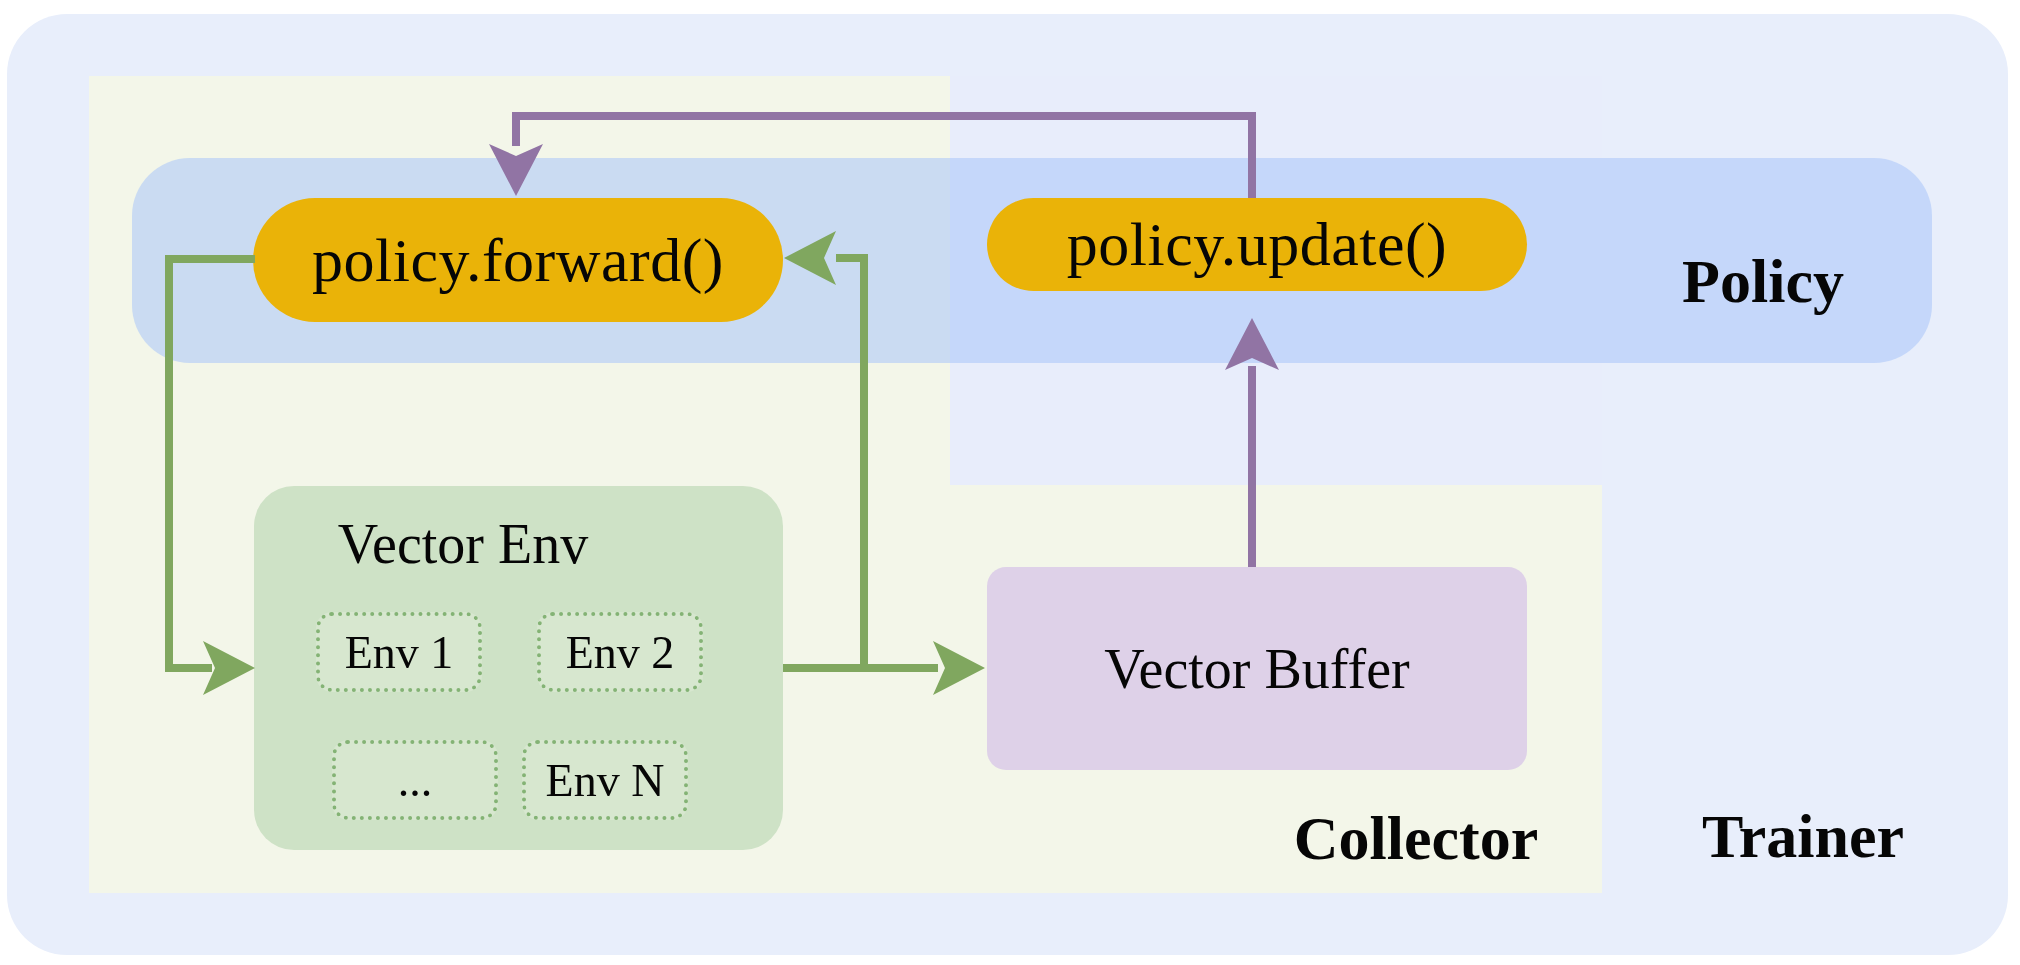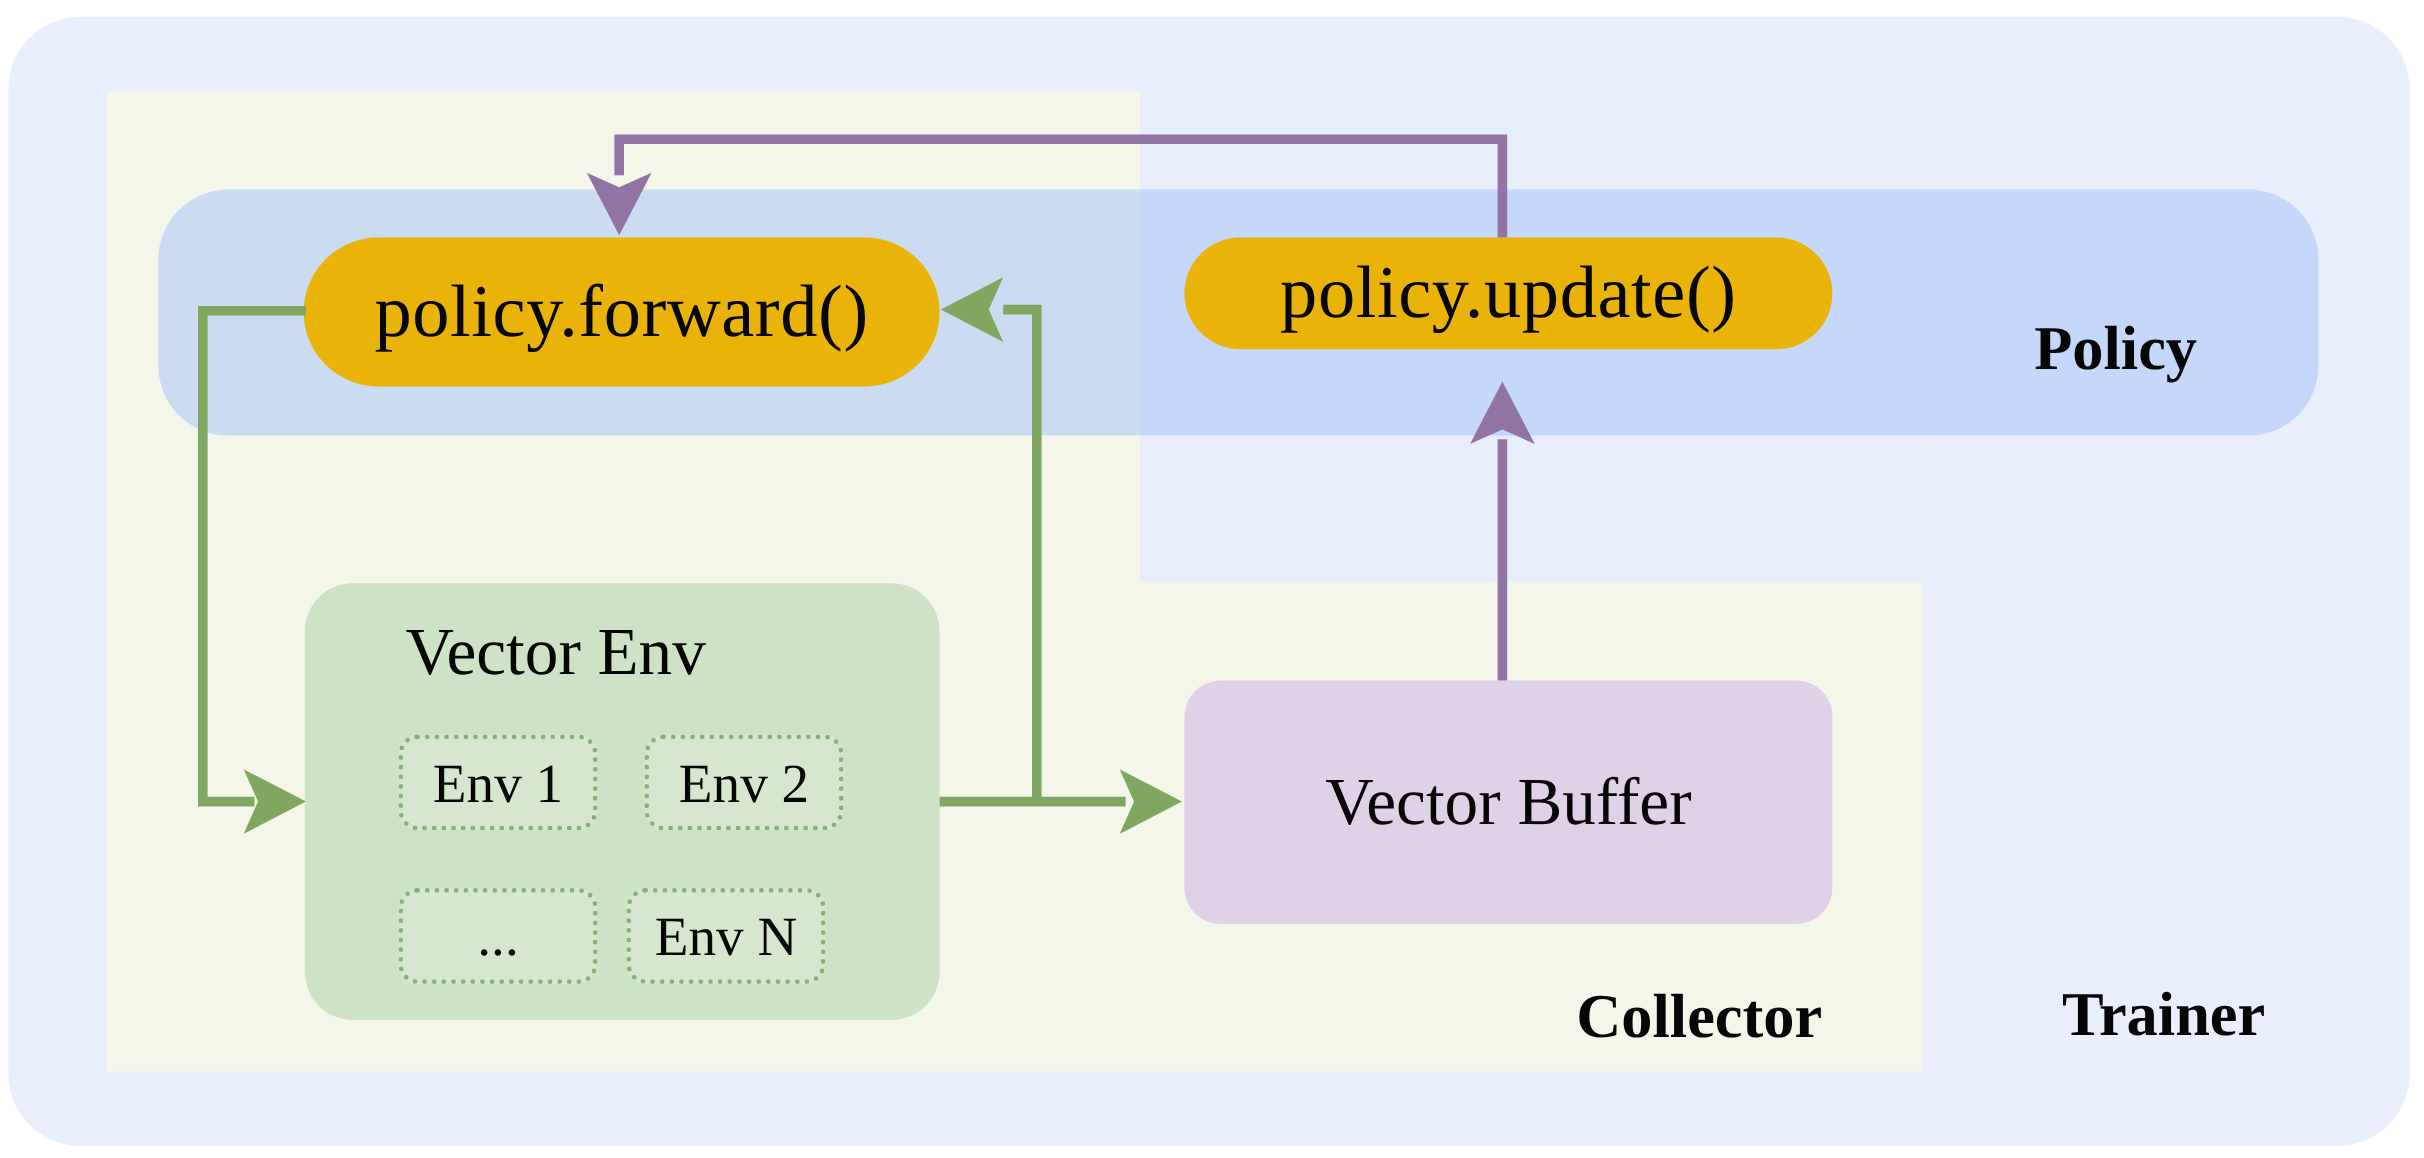--- a/index.html
+++ b/index.html
@@ -19,30 +19,30 @@
     font-size:62px;letter-spacing:0.5px;
   }
   .pill-forward{left:253px;top:198px;width:530px;height:124px;}
   .pill-update{left:987px;top:198px;width:540px;height:93px;}
   .env-box{left:254px;top:486px;width:529px;height:364px;border-radius:40px;background:#cee2c6;}
   .env-title{left:254px;top:512px;width:418px;text-align:center;font-size:56px;}
   .env-item{
     width:166px;height:80px;border:4px dotted #84b375;border-radius:16px;background:#d7e7cf;
     box-sizing:border-box;display:flex;align-items:center;justify-content:center;font-size:46px;
   }
-  .env-1{left:332px;top:612px;}
+  .env-1{left:316px;top:612px;}
   .env-2{left:537px;top:612px;}
   .env-dots{left:332px;top:740px;}
   .env-n{left:522px;top:740px;text-align:right;}
   .buffer-box{
-    left:987px;top:567px;width:540px;height:203px;border-radius:30px;background:#ded1e8;
+    left:987px;top:567px;width:540px;height:203px;border-radius:19px;background:#ded1e8;
     display:flex;align-items:center;justify-content:center;font-size:56px;
   }
   
-  .region-label{font-weight:bold;font-size:52px;white-space:nowrap;transform:translate(-50%,-50%);margin-top:10px;}
+  .region-label{font-weight:bold;font-size:62px;white-space:nowrap;transform:translate(-50%,-50%);}
   .label-policy{left:1763px;top:281px;}
   .label-collector{left:1416px;top:838px;}
   .label-trainer{left:1803px;top:836px;}
   
   .arrows{left:0;top:0;width:2020px;height:965px;pointer-events:none;}
   .g-line{fill:none;stroke:#80a75f;stroke-width:8;}
   .g-head{fill:#80a75f;stroke:none;}
   .p-line{fill:none;stroke:#9174a4;stroke-width:8;}
   .p-head{fill:#9174a4;stroke:none;}
 </style>

